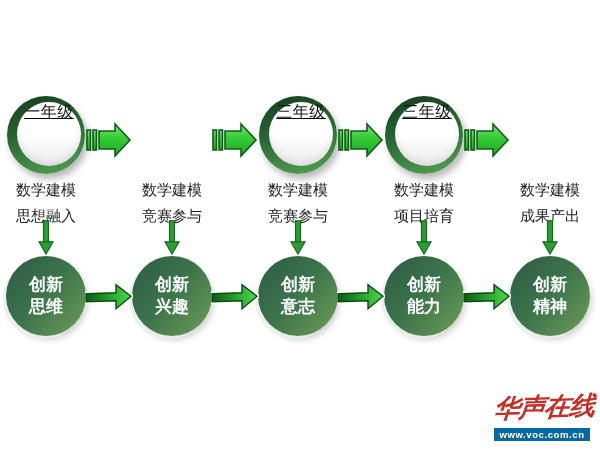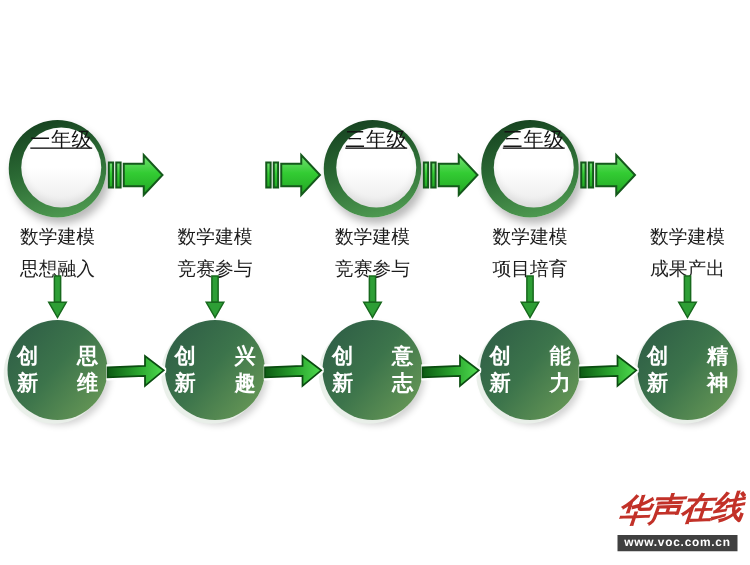--- a/index.html
+++ b/index.html
@@ -32,40 +32,40 @@
            font-size:15px; line-height:26px; color:#1c1c1c; }
   .focus span { display:block; }
 
   .down-arrow { position:absolute; left:43px; top:220px; width:18px; height:36px; }
 
   
   .orb {
     position:absolute; left:12px; top:256px; width:80px; height:80px; border-radius:50%;
     background:linear-gradient(130deg,#2c5a45 0%,#3c744b 48%,#6f9e58 100%);
     box-shadow:-3px 3px 0 rgba(233,239,233,0.95), 2px 4px 6px rgba(0,0,0,0.18);
-    display:flex; align-items:center; justify-content:center;
-    color:#ffffff; font-weight:bold; font-size:17px; line-height:22px; text-align:center;gap:16px;
+    display:flex; flex-direction:column; align-items:center; justify-content:center;
+    color:#ffffff; font-weight:bold; font-size:17px; line-height:22px; text-align:center;
   }
 
   
   .harrow { position:absolute; top:121px; width:46px; height:38px; }
   .ta-0{left:86px} .ta-1{left:212px} .ta-2{left:338px} .ta-3{left:464px}
   .barrow { position:absolute; top:283px; width:48px; height:28px; transform:skewY(-2deg); }
   .ba-0{left:85px} .ba-1{left:211px} .ba-2{left:337px} .ba-3{left:463px}
 
   
   .logo { position:absolute; left:494px; top:390px; width:96px; text-align:center; }
   .logo-text {
     color:#c23128; font-size:26px; font-weight:bold; font-style:italic;
     font-family:"Liberation Serif","DejaVu Serif",serif;
     letter-spacing:-1px; transform:skewX(-7deg) rotate(-2deg); display:block; line-height:36px;
     white-space:nowrap;
   }
   .logo-bar {
-    margin-top:2px; background:#404040; color:#ffffff; height:13px; line-height:13px;
+    margin-top:2px; background:#0369a1; color:#ffffff; height:13px; line-height:13px;
     font-size:9.5px; font-weight:bold; letter-spacing:0.6px; white-space:nowrap;
   }
 </style>
 </head>
 <body>
 
 <div class="canvas">
 
   <svg class="defs" aria-hidden="true">
     <defs>

